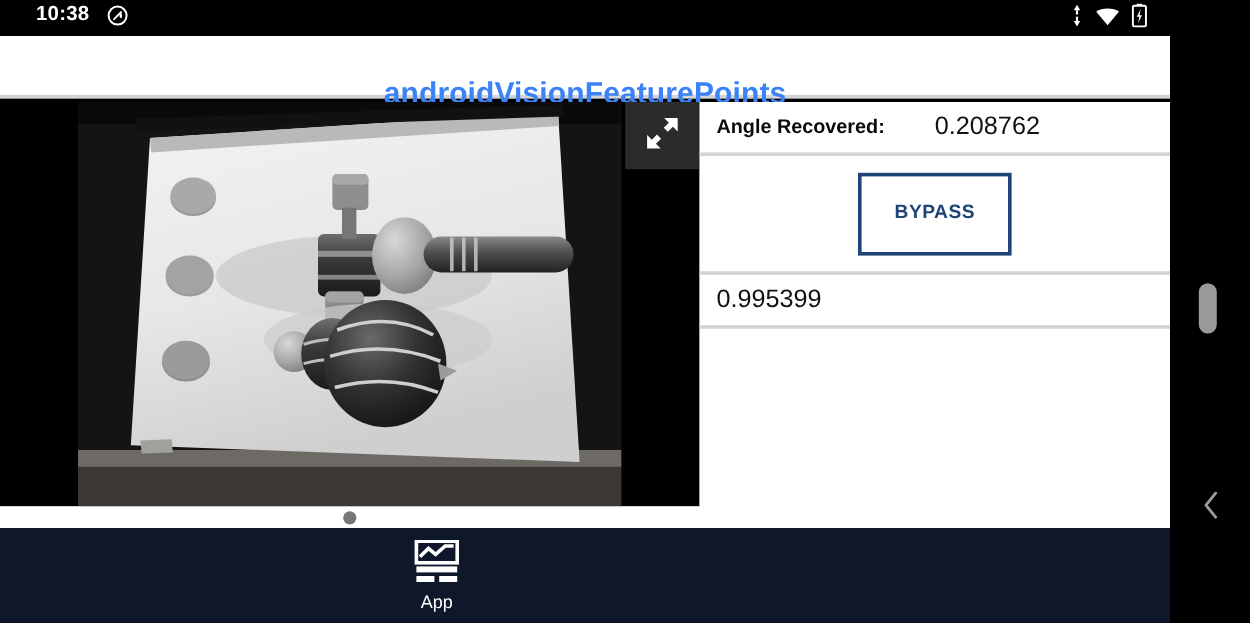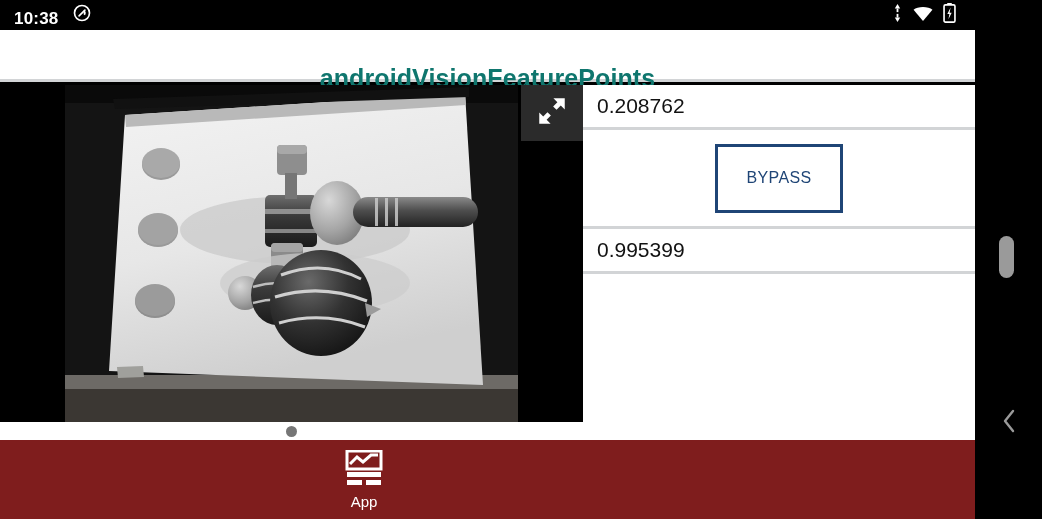--- a/index.html
+++ b/index.html
@@ -6,32 +6,32 @@
   html,body { width:1042px; height:519px; overflow:hidden; background:#000; }
   body { font-family:"Liberation Sans", sans-serif; }
 
   .device { position:relative; width:1042px; height:519px; background:#000; }
 
   
   .statusbar{
     position:absolute; left:0; top:0; width:1042px; height:30px;
     background:#000; color:#fff; display:flex; align-items:center;
   }
-  .status-left{ display:flex; align-items:flex-end; gap:14px; padding-left:14px; }
+  .status-left{ display:flex; align-items:flex-start; gap:14px; padding-left:30px; }
   .status-time{ font-size:17px; font-weight:700; letter-spacing:.2px; line-height:1; }
   .status-right{ margin-left:auto; display:flex; align-items:center; gap:9px; padding-right:86px; }
 
   
   .titlebar{
     position:absolute; left:0; top:30px; width:975px; height:52px;
     background:#fff; display:flex; align-items:center; justify-content:center;
     border-bottom:3px solid #d2d4d6;
   }
   .title-text{
-    font-size:25px; font-weight:700; color:#0f766e; letter-spacing:.1px;margin-top:47px;
+    font-size:25px; font-weight:700; color:#3b82f6; letter-spacing:.1px;margin-top:47px;
   }
 
   
   .content{
     position:absolute; left:0; top:85px; width:975px; height:355px; background:#fff;
   }
 
   
   .preview{
     position:absolute; left:0; top:0; width:583px; height:337px;
@@ -66,27 +66,27 @@
 
   .panel-btnrow{
     height:99px; display:flex; align-items:center; justify-content:center;
     border-bottom:3px solid #d2d4d6;
   }
   .bypass{
     width:128px; height:69px; background:#fff;
     border:3px solid #1f4576; color:#1f4576;
     font-size:16px; font-family:"Liberation Sans", sans-serif;
     letter-spacing:.4px; cursor:pointer;
-    display:flex; align-items:center; justify-content:center;
+    display:flex; align-items:center; justify-content:center;font-weight:bold;
   }
 
   
   .bottomnav{
     position:absolute; left:0; top:440px; width:975px; height:79px;
-    background:#7f1d1d; display:flex; align-items:center;
+    background:#0f172a; display:flex; align-items:center;
   }
   .nav-item{
     width:122px; display:flex; flex-direction:column; align-items:center;
     justify-content:center; gap:4px; cursor:pointer;
   }
   .nav-item.app{ margin-left:303px; }
   .nav-item.info{ margin-left:122px; }
   .nav-label{ font-size:15px; line-height:1; }
   .nav-item.app .nav-label{ color:#ffffff; }
   .nav-item.info .nav-label{ color:#8ea7c4; }
@@ -238,20 +238,21 @@
       </div>
     </div>
 
     <div class="page-dots">
       <span class="dot"></span>
     </div>
 
     <div class="panel">
 
       <div class="panel-row">
+        <span class="row-label">Angle Recovered:</span>
         <span class="row-value">0.208762</span>
       </div>
 
       <div class="panel-btnrow">
         <button class="bypass">BYPASS</button>
       </div>
 
       <div class="panel-row">
         <span class="row-value">0.995399</span>
       </div>

